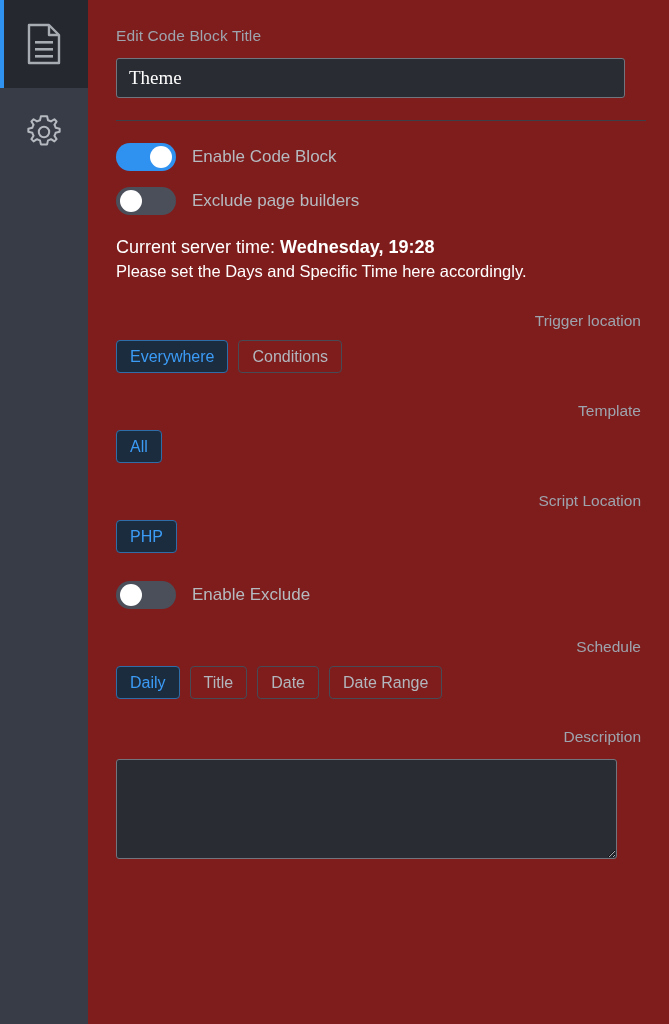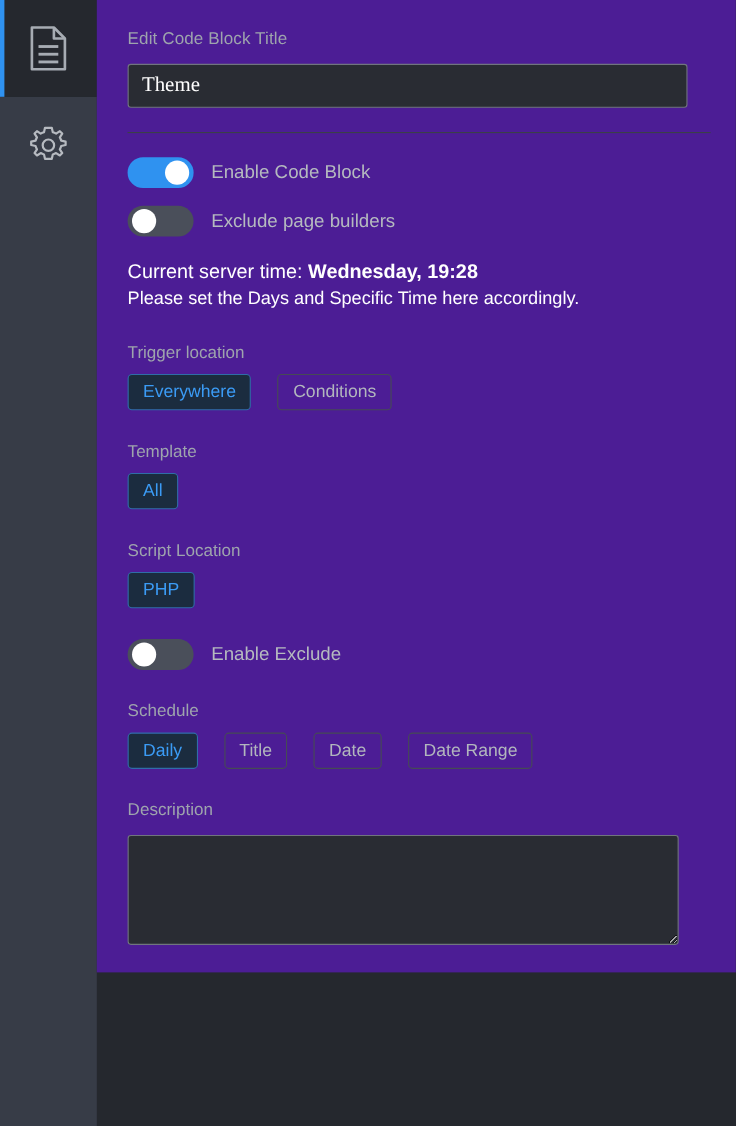--- a/index.html
+++ b/index.html
@@ -67,22 +67,22 @@
     background: transparent;
   }
 
   .rail-icon svg { display: block; }
 
   
   .content {
     position: relative;
     width: 581px;
     flex: 0 0 581px;
-    height: 884px;
-    background: #4c1d95;
+    height: 1024px;
+    background: #7f1d1d;
     padding: 0 0 0 0;
     overflow: hidden;
   }
 
   .field-title-wrap {
     padding: 26px 45px 0 28px;
   }
 
   .label {
     color: #9ea4ad;
@@ -165,26 +165,27 @@
     color: #ffffff;
     font-size: 16.5px;
     line-height: 24px;
   }
 
   
   .group-label {
     color: #9ea4ad;
     font-size: 15.5px;
     line-height: 20px;
+    text-align: right;
   }
 
   .btn-row {
     display: flex;
     align-items: center;
-    gap: 24px;
+    gap: 10px;
     margin-top: 9px;
     flex-wrap: wrap;
   }
 
   .opt-btn {
     display: inline-flex;
     align-items: center;
     justify-content: center;
     height: 33px;
     padding: 0 13px;

